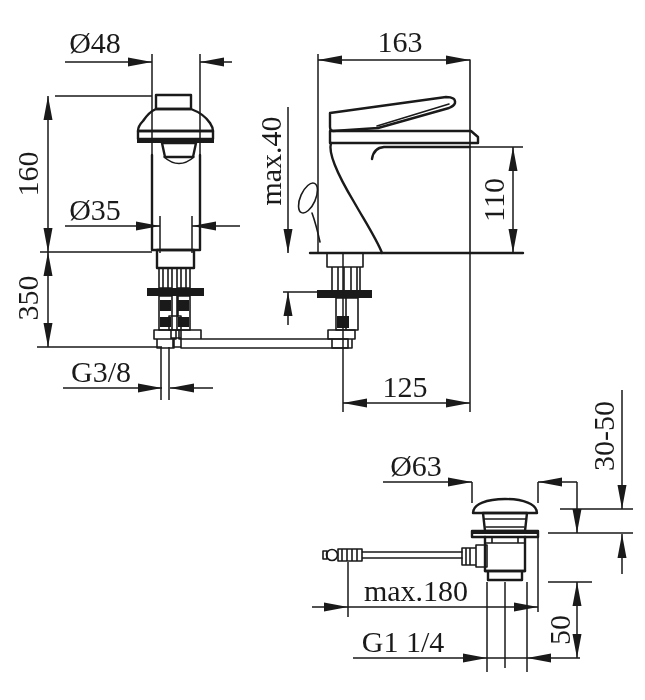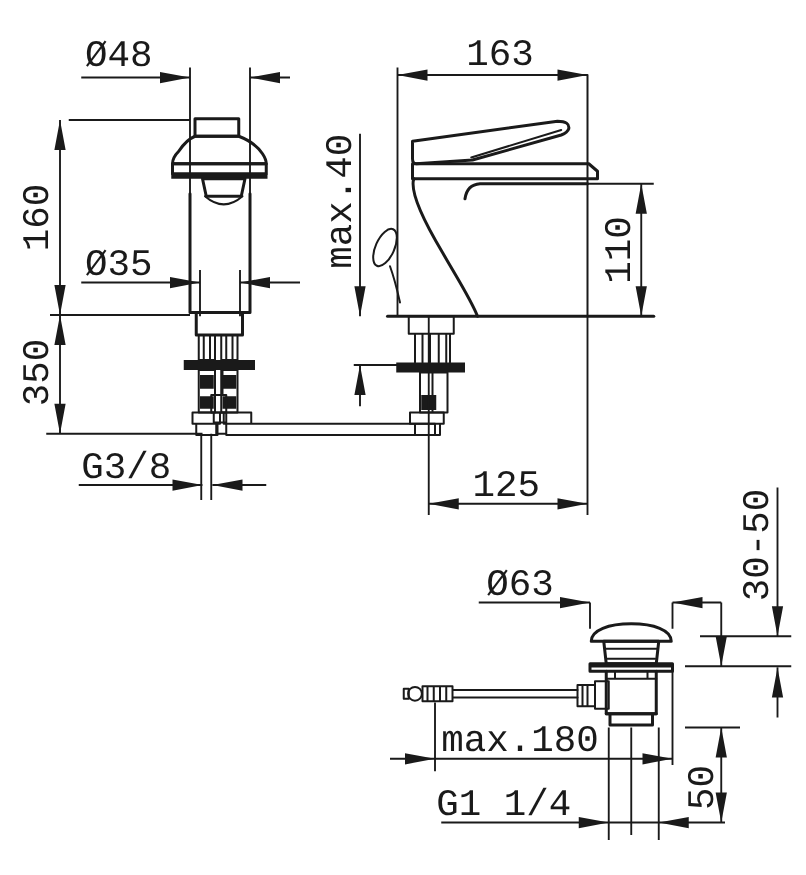--- a/index.html
+++ b/index.html
@@ -1,17 +1,17 @@
 <!DOCTYPE html>
 <html><head>
 <meta charset="utf-8">
 <style>
   html,body{margin:0;padding:0;background:#ffffff;}
   .stage{position:relative;width:645px;height:700px;background:#ffffff;overflow:hidden;
-         font-family:Liberation Mono, monospace;}
+         font-family:Liberation Serif, serif;}
   svg{display:block;}
   .part{fill:none;stroke:#1a1a1a;stroke-width:2.4;stroke-linejoin:round;stroke-linecap:round;}
   .part-thin{fill:none;stroke:#1a1a1a;stroke-width:1.6;stroke-linejoin:round;stroke-linecap:round;}
   .part-fill{fill:#1a1a1a;stroke:none;}
   .dim{fill:none;stroke:#1a1a1a;stroke-width:1.5;stroke-linecap:butt;}
   .arrow{fill:#1a1a1a;stroke:none;}
   .dimtext{font-size:30px;fill:#1a1a1a;}
 </style>
 </head>
 <body>

